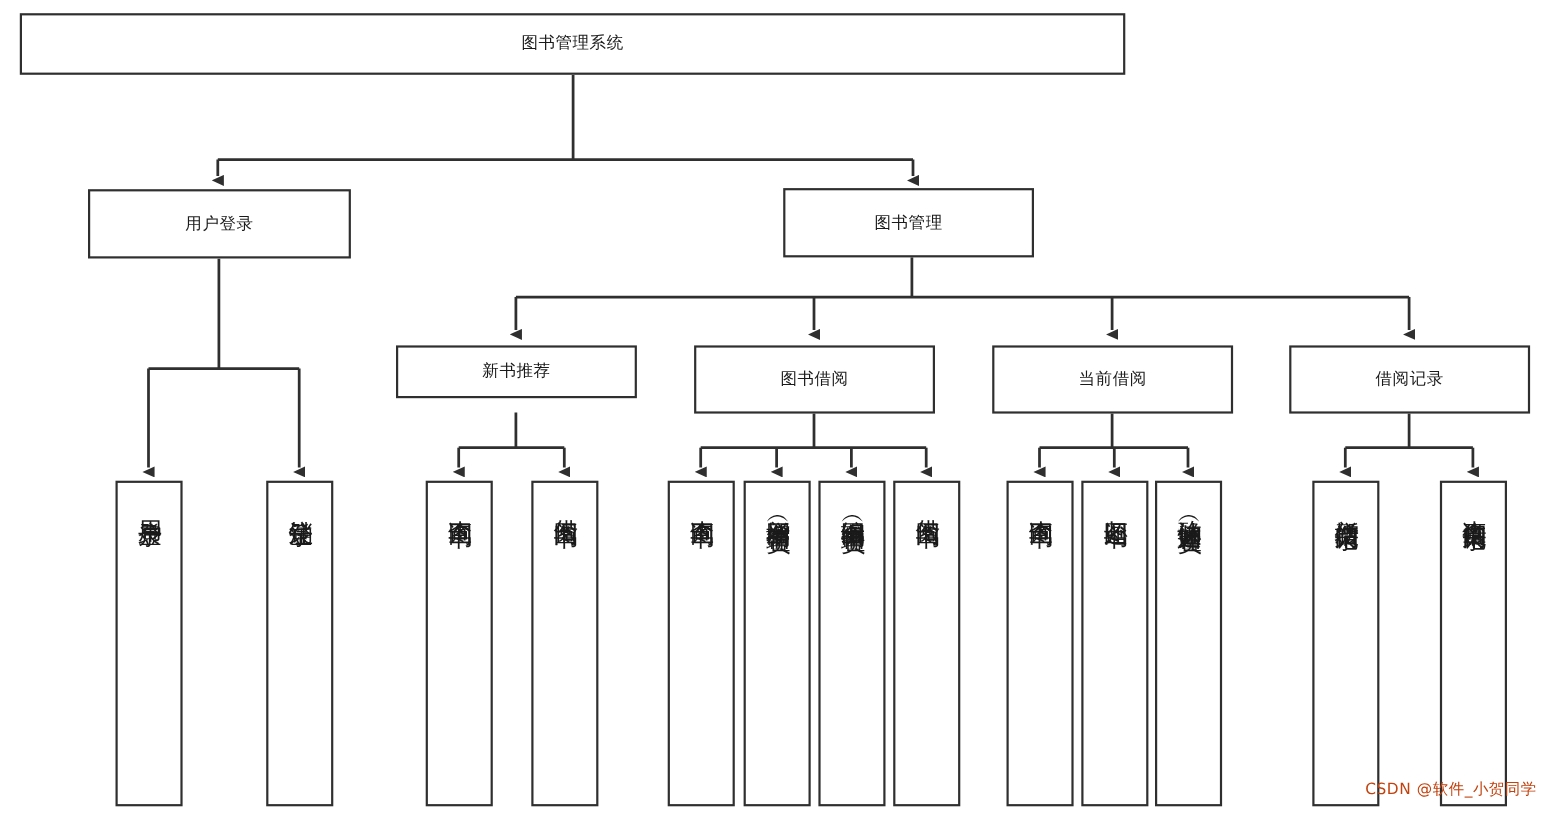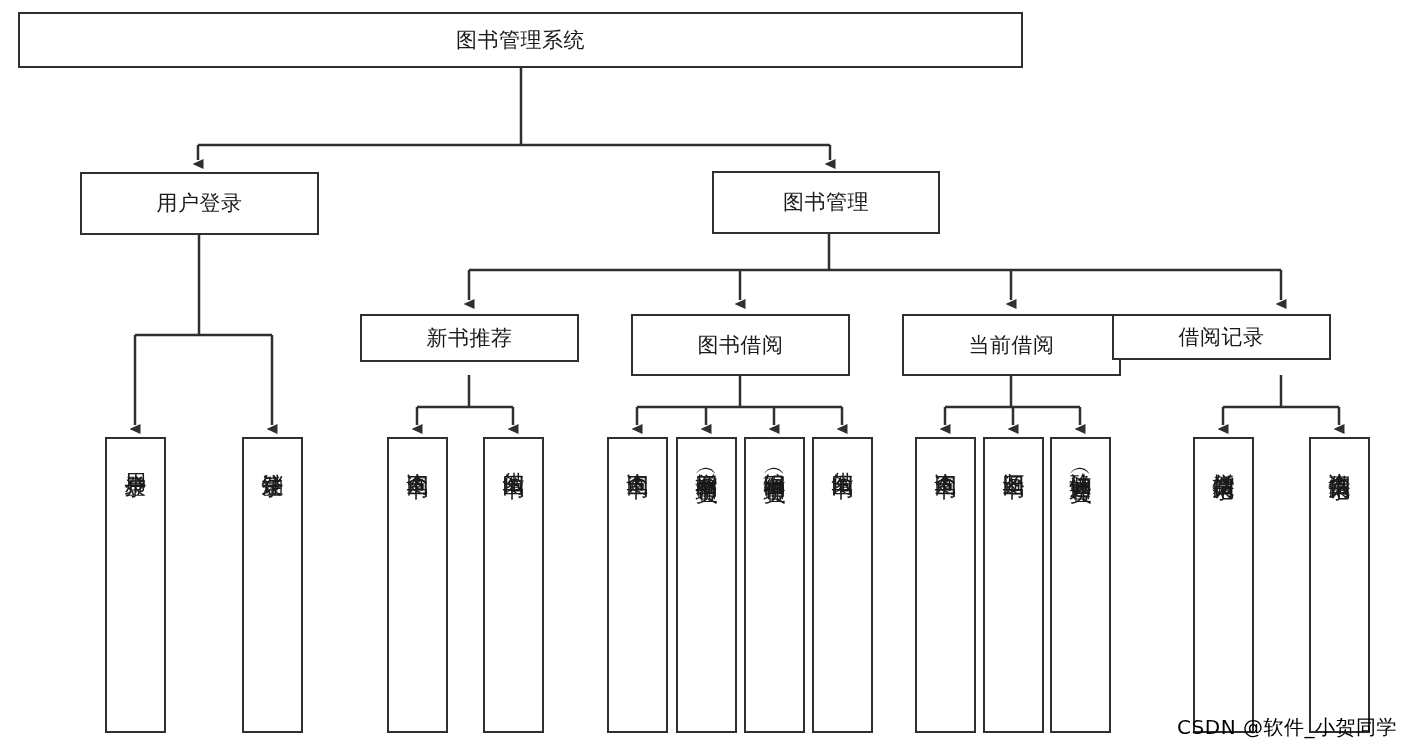--- a/index.html
+++ b/index.html
@@ -37,40 +37,40 @@
     color: #1a1a1a;
     z-index: 2;
   }
   .node-label {
     display: block;
     text-align: center;
     white-space: nowrap;
     line-height: 1.16;
   }
   .node.horiz .node-label {
-    font-size: 21px;
+    font-size: 15px;
     letter-spacing: 0.5px;
   }
   .node.vert {
     align-items: flex-start;
     padding-top: 16px;
   }
   .node.vert .node-label {
     writing-mode: vertical-rl;
     text-orientation: upright;
     font-size: 22px;
     letter-spacing: 1.5px;
     line-height: 1.0;
   }
   #watermark {
     position: absolute;
     right: 8px;
-    bottom: 6px;
-    font-size: 20px;
-    color: #000000;
+    bottom: 20px;
+    font-size: 14px;
+    color: #c2410c;
     letter-spacing: 0.5px;
     z-index: 3;
     white-space: nowrap;
     font-family: "DejaVu Sans", "Liberation Sans", sans-serif;
   }
 </style>
 </head>
 <body>
 
 <div id="diagram-root">
@@ -154,21 +154,21 @@
   </div>
 
   <div class="node horiz" style="left:902px; top:314px; width:219px; height:62px;">
     <span class="node-label">当前借阅</span>
   </div>
 
   <div class="node horiz" style="left:631px; top:314px; width:219px; height:62px;">
     <span class="node-label">图书借阅</span>
   </div>
 
-  <div class="node horiz" style="left:1112px; top:314px; width:219px; height:46px;justify-content:center;">
+  <div class="node horiz" style="left:1172px; top:314px; width:219px; height:62px;justify-content:center;">
     <span class="node-label">借阅记录</span>
   </div>
 
   <div class="node vert" style="left:105px; top:437px; width:61px; height:296px;">
     <span class="node-label">用户登录</span>
   </div>
 
   <div class="node vert" style="left:242px; top:437px; width:61px; height:296px;">
     <span class="node-label">注销登录</span>
   </div>

